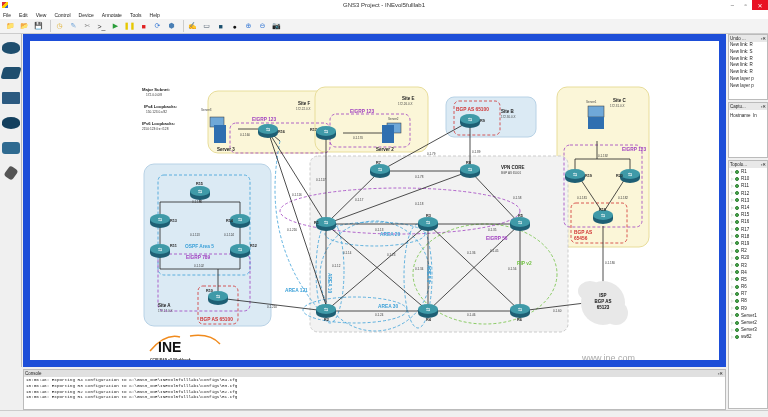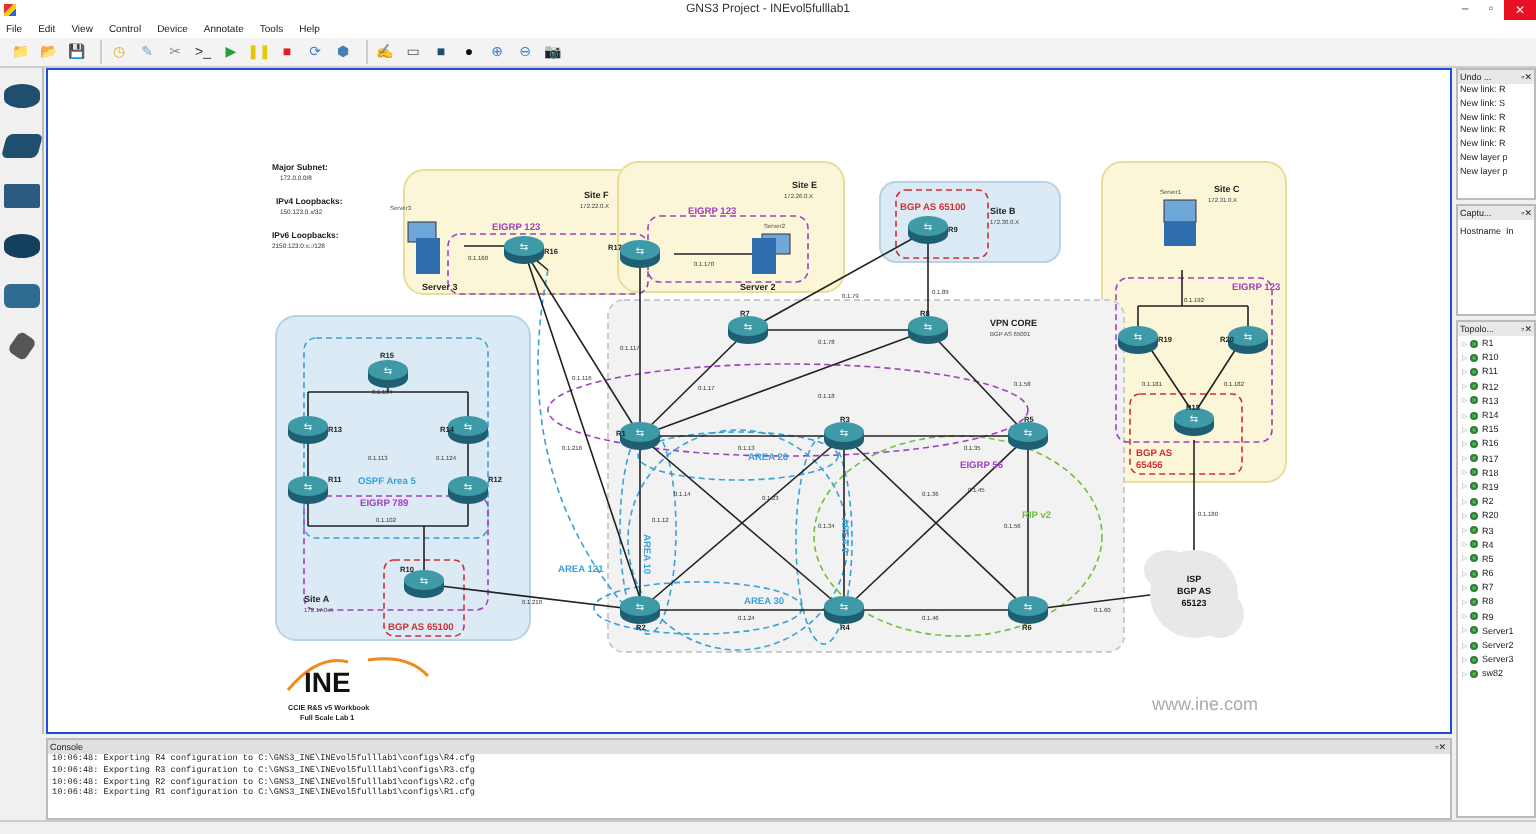--- a/index.html
+++ b/index.html
@@ -10,21 +10,21 @@
 .win-controls{position:absolute;right:0;top:0;display:flex;height:10px}
 .win-controls span{width:13px;height:10px;display:flex;align-items:center;justify-content:center;font-size:6px;color:#444}
 .win-controls .close{background:#e81123;color:#fff;width:16px}
 .menubar{position:absolute;left:0;top:10px;width:768px;height:9px;background:#fff;display:flex;align-items:center;padding-left:3px}
 .menubar span{margin-right:8px;font-size:5px}
 .toolbar{position:absolute;left:0;top:19px;width:768px;height:15px;background:#f3f3f3;display:flex;align-items:center;padding-left:5px;border-bottom:1px solid #ccc}
 .tb{width:11px;height:11px;margin-right:3px;border-radius:2px;display:flex;align-items:center;justify-content:center;font-size:7px}
 .sep{width:1px;height:12px;background:#ccc;margin:0 3px}
 .leftdock{position:absolute;left:0;top:34px;width:22px;height:333px;background:#f0f0f0;border-right:1px solid #bbb}
 .devbtn{width:18px;height:12px;margin:8px 2px 13px 2px;border-radius:3px;background:#1f4e6e}
-.canvas{position:absolute;left:23px;top:34px;width:703px;height:333px;background:#fff;border:1px solid #1d4ed8;overflow:hidden}
+.canvas{position:absolute;left:23px;top:34px;width:703px;height:333px;background:#fff;border:7px solid #1d4ed8;overflow:hidden}
 .canvas svg{position:absolute;left:0;top:0}
 .rightdock{position:absolute;left:728px;top:34px;width:40px;height:375px;background:#f0f0f0}
 .panel{position:absolute;left:0;width:40px;background:#fff;border:1px solid #bbb}
 .panel-hdr{height:7px;background:#e8e8e8;font-size:4.5px;padding-left:1px;display:flex;justify-content:space-between;align-items:center}
 .panel-hdr i{font-style:normal;font-size:4.5px;margin-right:1px}
 .pitem{font-size:4.5px;height:6.8px;line-height:6.8px;padding-left:1px;white-space:nowrap;overflow:hidden}
 .topo-item{font-size:4.5px;height:7.2px;display:flex;align-items:center;padding-left:2px;white-space:nowrap;overflow:hidden}
 .topo-item .arr{color:#999;font-size:3.5px;width:4px}
 .topo-item .dot{width:4px;height:4px;border-radius:50%;background:#4caf50;border:0.5px solid #2e7d32;margin-right:2px}
 .console{position:absolute;left:23px;top:369px;width:703px;height:41px;background:#fff;border:1px solid #bbb}

